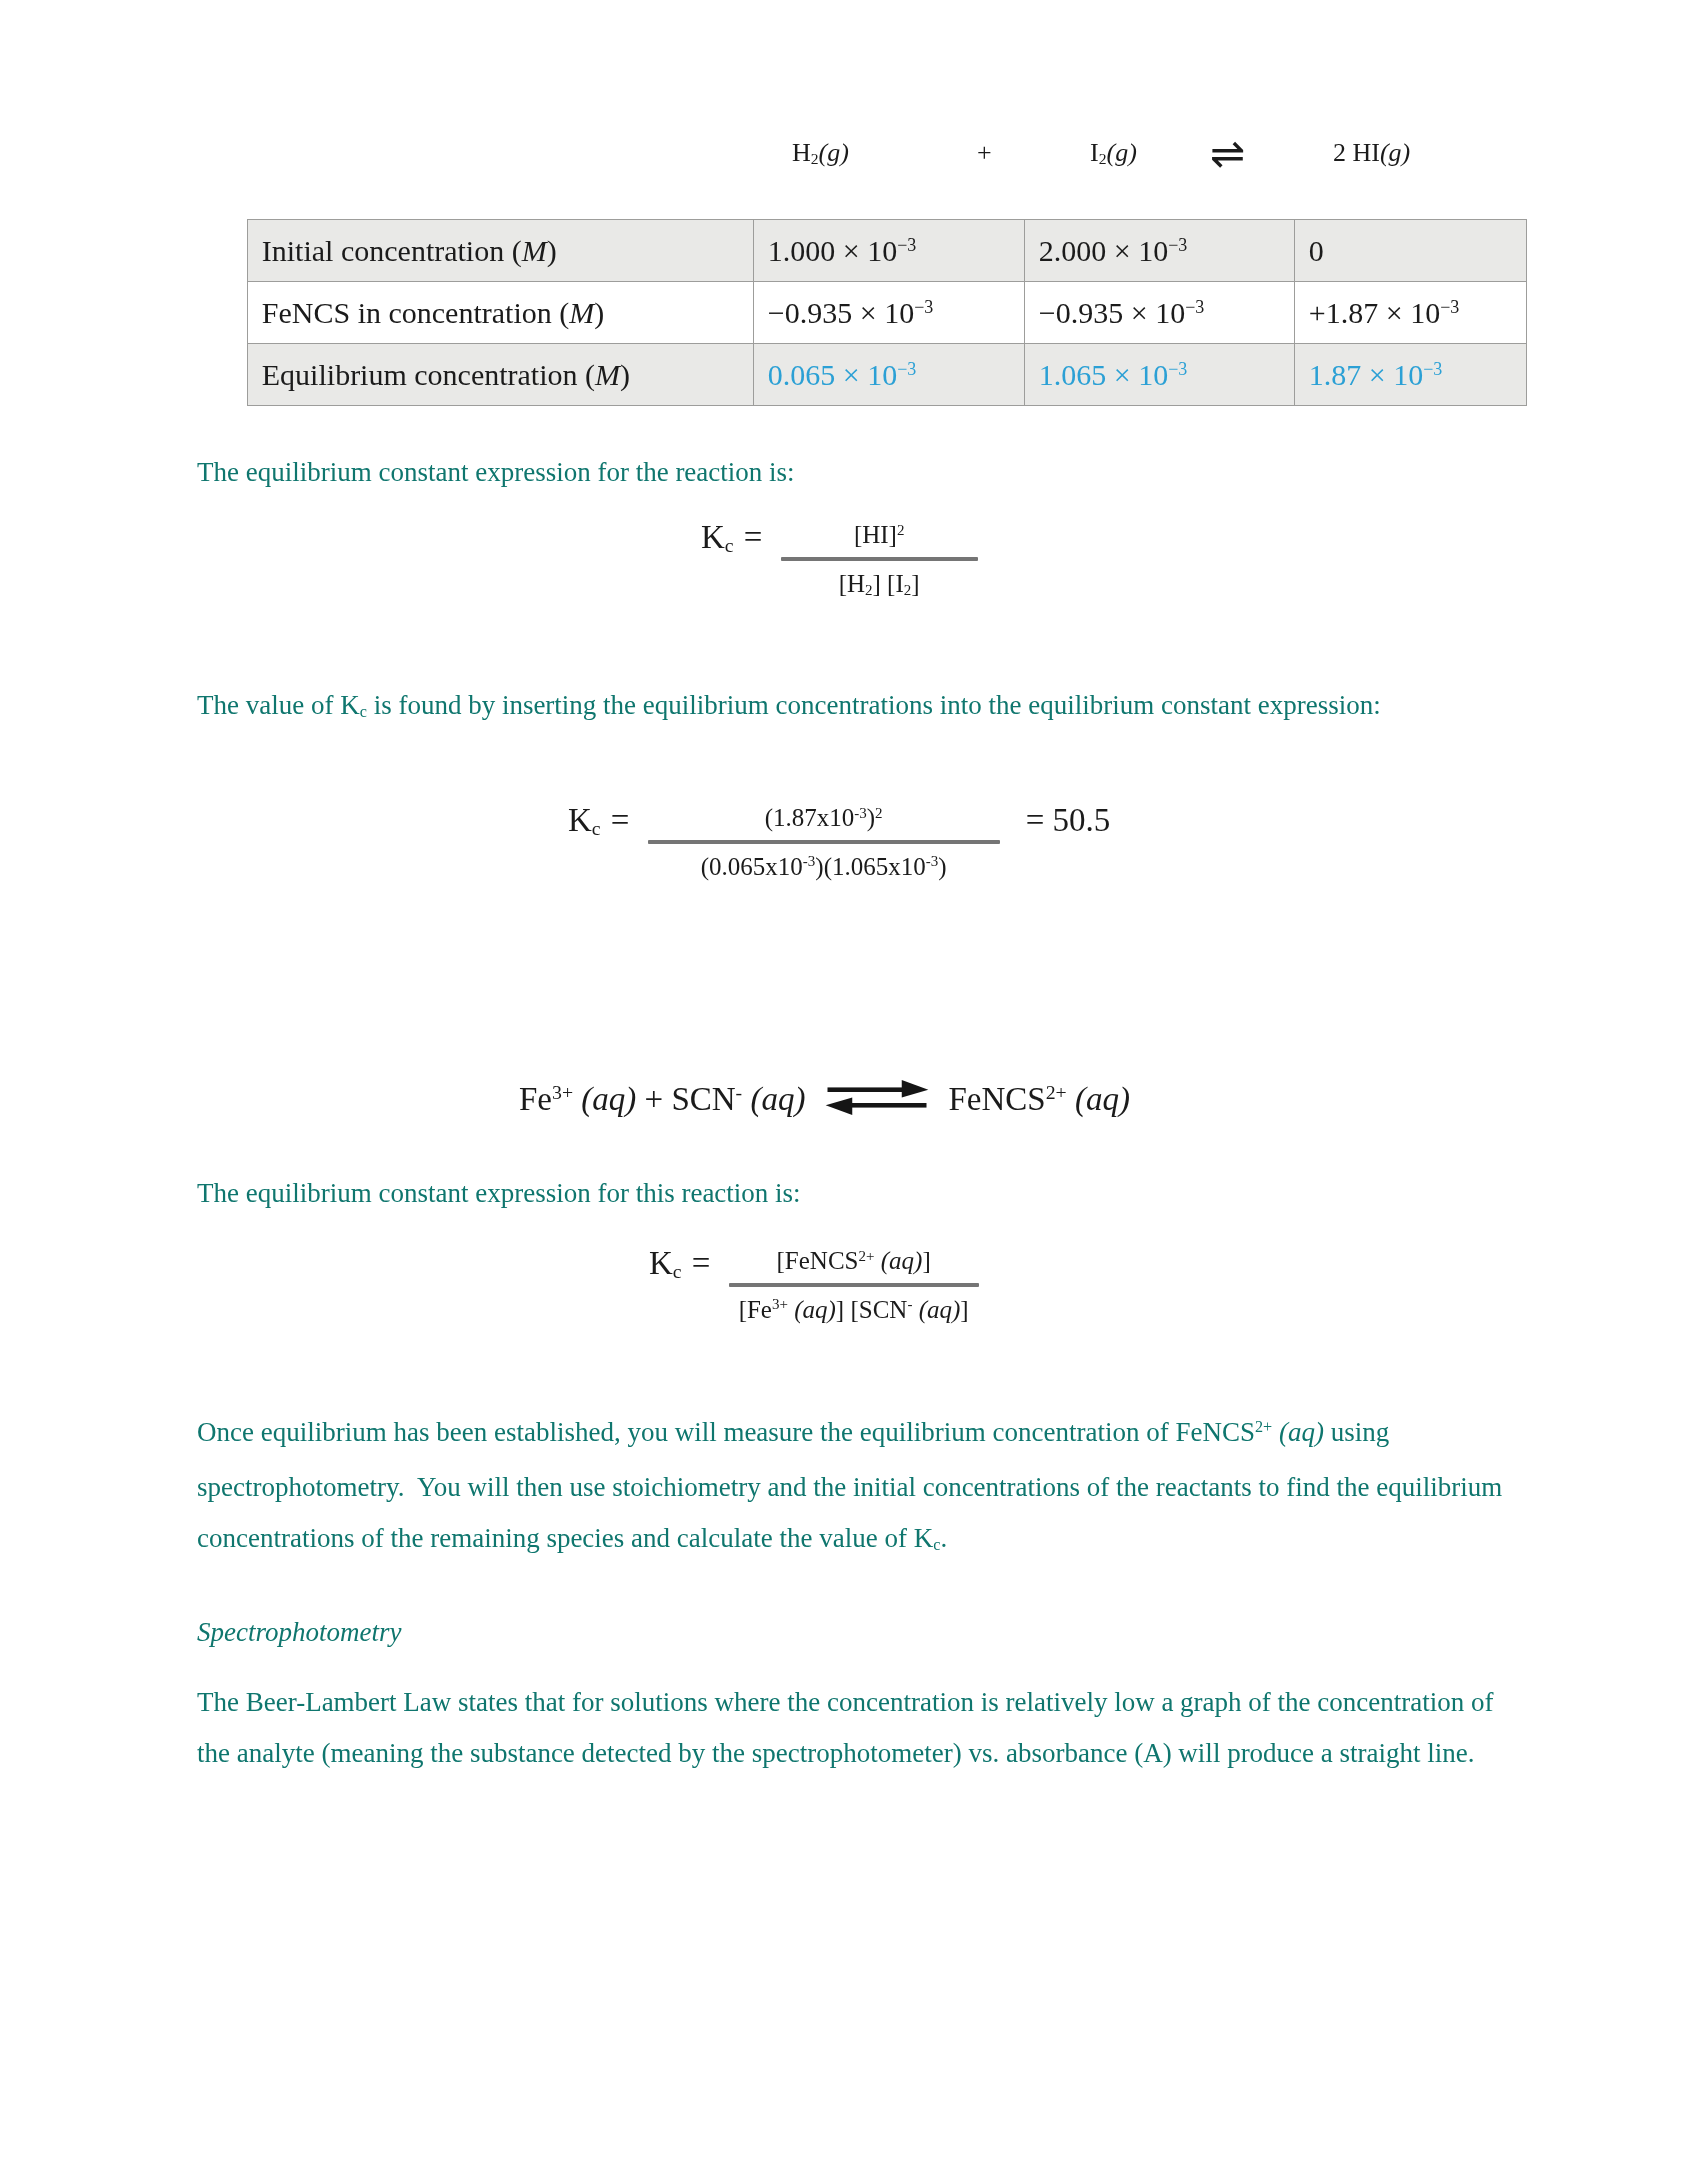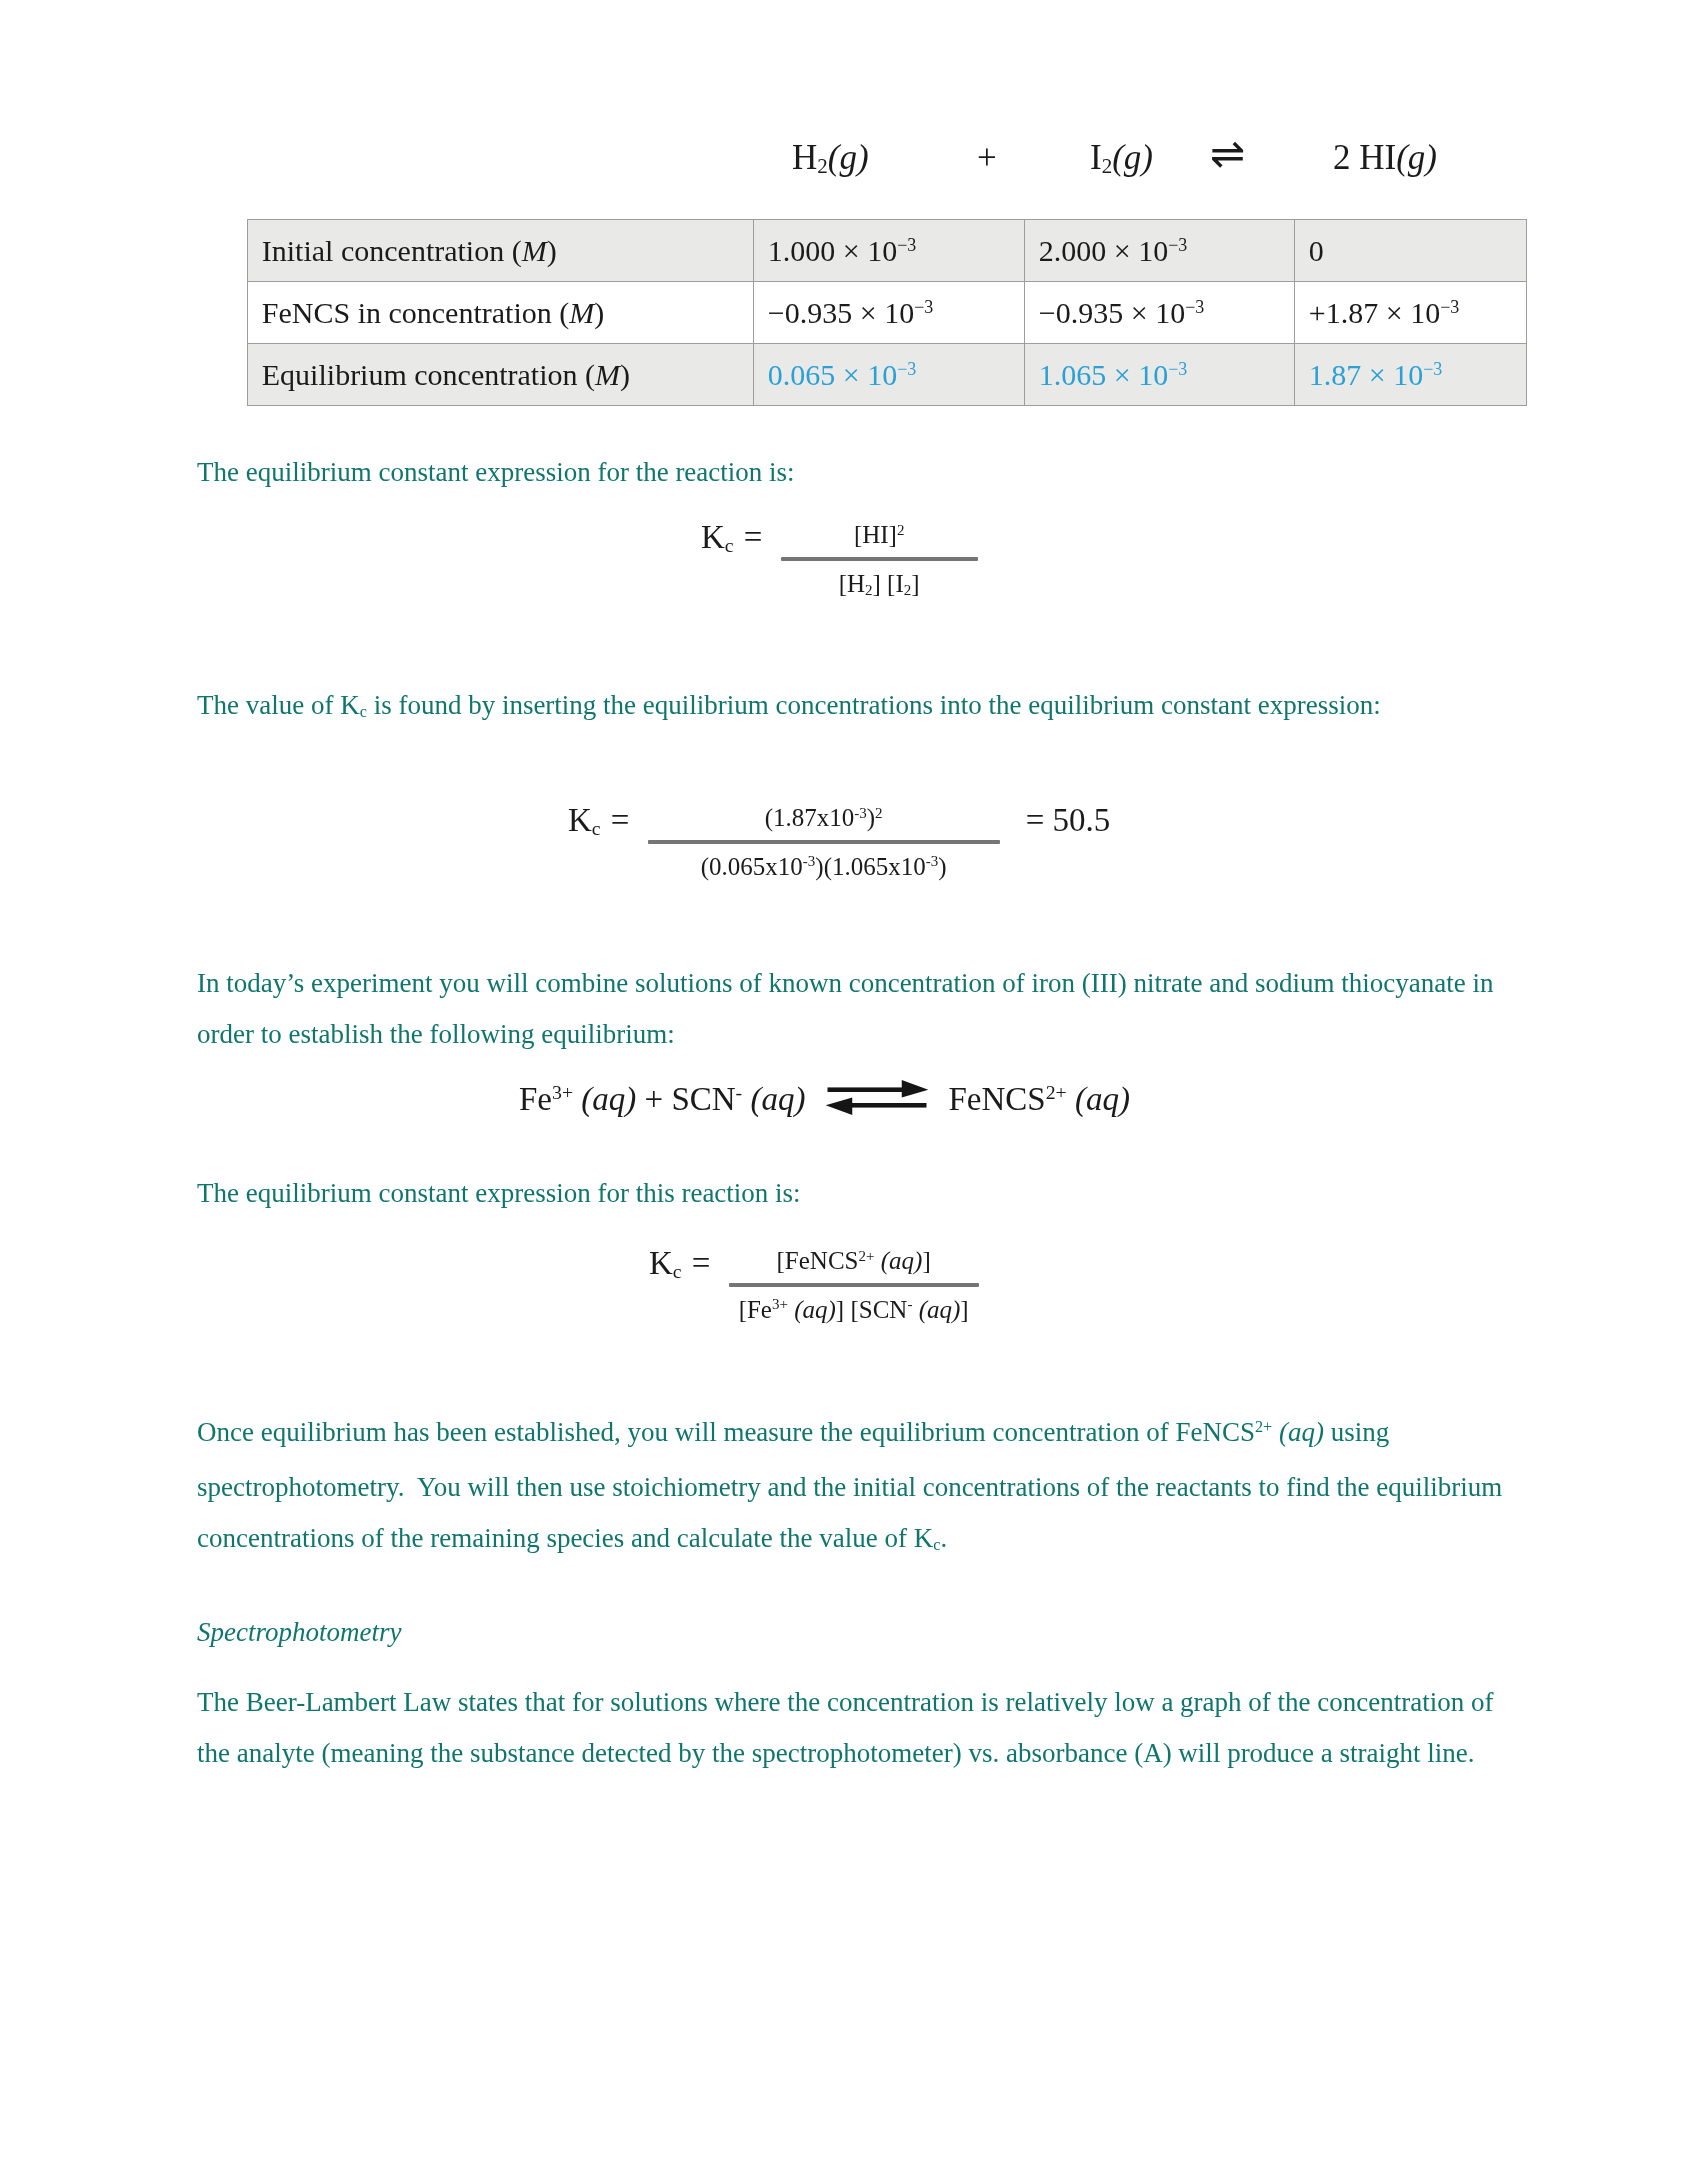--- a/index.html
+++ b/index.html
@@ -1,19 +1,19 @@
 <!DOCTYPE html>
 <html style="--cyan: #2ba0d5; --tbl-bg: #e9e9e7; --tbl-border: #9d9d9b; --bar: #757575;font-size:14.7px"><head>
 <meta charset="utf-8">
 <style>
   html,body{margin:0;padding:0;background:#ffffff;}
   .page{position:relative;width:1686px;height:2182px;background:#fff;overflow:hidden;
         font-family:"Liberation Serif","DejaVu Serif",serif;color:#1b1b1b;}
   .abs{position:absolute;}
-  .eq{font-size:35px;white-space:nowrap;}
+  .eq{font-size:26px;white-space:nowrap;}
   .arrow-glyph{font-family:"DejaVu Sans",sans-serif;font-size:42px;color:#1b1b1b;}
   .it{font-style:italic;}
   .sup{font-size:0.60em;position:relative;top:-0.55em;}
   .sub{font-size:0.60em;position:relative;top:0.20em;}
   .para{font-size:27px;line-height:51px;color:#0f766e;}
   
   .ice-table{border-collapse:collapse;table-layout:fixed;margin-left:43px;}
   .ice-table td{border:1.8px solid var(--tbl-border,#9d9d9b);font-size:30px;height:61px;
                 padding:0 5.5px 0 13.8px;vertical-align:middle;background:#fff;white-space:nowrap;}
   .ice-table tr.shaded td{background:var(--tbl-bg,#e9e9e7);}
@@ -87,21 +87,20 @@
   <div class="abs formula" style="left:568px;top:802px">
     <span class="kc"><span>K</span><span class="sub">c</span><span class="eqsign">=</span></span>
     <span class="fraction">
       <span class="frac-num"><span>(1.87x10</span><span class="sup">-3</span><span>)</span><span class="sup">2</span></span>
       <span class="frac-bar" style="width:352px"></span>
       <span class="frac-den"><span>(0.065x10</span><span class="sup">-3</span><span>)(1.065x10</span><span class="sup">-3</span><span>)</span></span>
     </span>
     <span class="result">= 50.5</span>
   </div>
 
-  <div class="abs para" style="left:197px;top:958px;width:1313px">In today’s experiment you will combine solutions of known concentration of iron (III) nitrate and sodium thiocyanate in order to establish the following equilibrium:</div>
 
   <div class="abs rxn" style="left:519px;top:1078px">
     <span><span>Fe</span><span class="sup">3+</span><span class="it"> (aq)</span></span><span> + </span><span><span>SCN</span><span class="sup">-</span><span class="it"> (aq)</span></span><svg width="110" height="39" viewBox="0 0 120 42">
         <g fill="#151515">
           <rect x="6" y="10" width="84" height="5"></rect>
           <polygon points="87,2 116,12.5 87,21"></polygon>
           <rect x="30" y="27" width="84" height="5"></rect>
           <polygon points="33,21 4,29.5 33,40"></polygon>
         </g>
       </svg><span><span>FeNCS</span><span class="sup">2+</span><span class="it"> (aq)</span></span>

